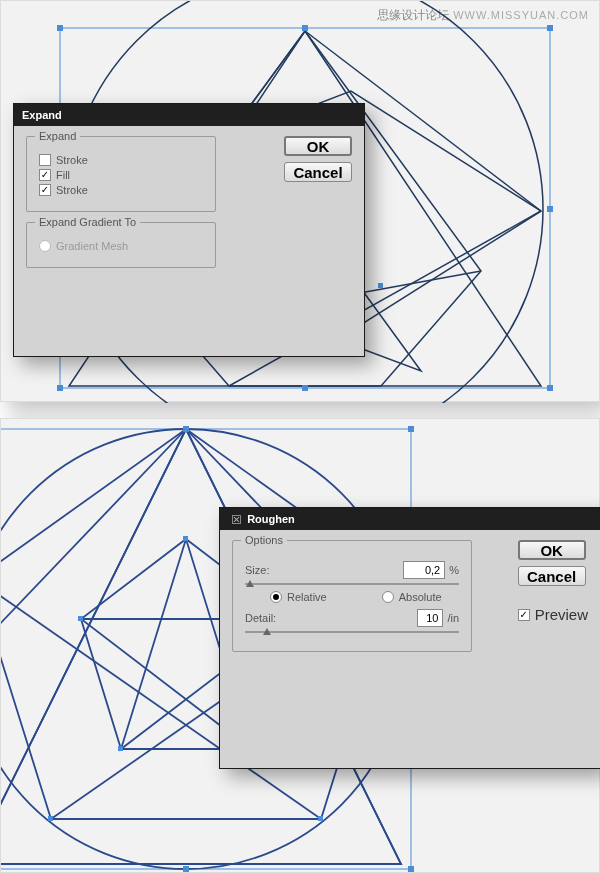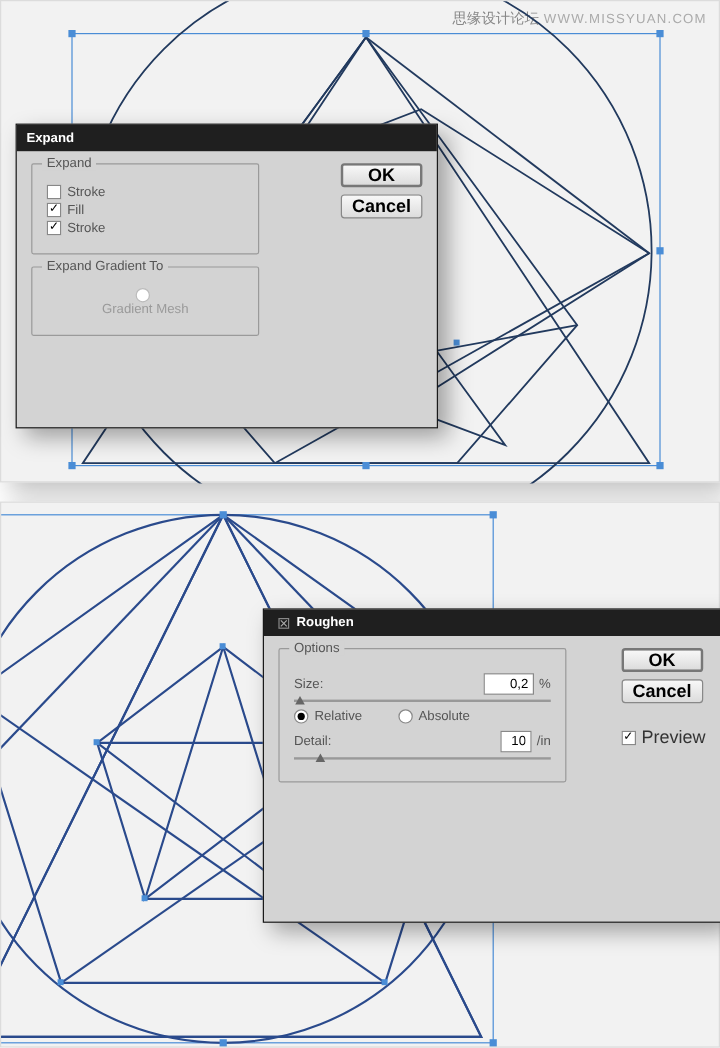--- a/index.html
+++ b/index.html
@@ -19,37 +19,37 @@
 .dialog.roughen { left: 218px; top: 88px; width: 382px; height: 262px; }
 .title-bar { background: #1f1f1f; color: #fff; font-size: 11px; font-weight: bold; padding: 5px 8px; display: flex; align-items: center; }
 .x-icon { margin-left: 4px; width: 9px; height: 9px; border: 1px solid #888; position: relative; display: inline-block; }
 .x-icon::before, .x-icon::after { content:""; position:absolute; left:0; right:0; top:50%; height:1px; background:#aaa; }
 .x-icon::before { transform: rotate(45deg); }
 .x-icon::after { transform: rotate(-45deg); }
 .dlg-body { padding: 10px 12px; position: relative; height: calc(100% - 24px); }
 .group-box { border: 1px solid #9a9a9a; border-radius: 2px; padding: 14px 12px 12px; position: relative; margin-bottom: 10px; }
 .group-box .legend { position: absolute; top: -7px; left: 8px; background: #d3d3d3; padding: 0 4px; font-size: 11px; color: #555; }
 .row { display: flex; align-items: center; font-size: 11px; color: #555; margin: 3px 0; }
-.row.disabled { color: #9a9a9a; flex-direction: column; }
+.row.disabled { color: #9a9a9a; }
 .chk, .rad { width: 12px; height: 12px; border: 1px solid #888; background: #fff; display: inline-flex; align-items: center; justify-content: center; margin-right: 5px; flex-shrink: 0; }
 .rad { border-radius: 50%; }
 .chk.checked::after { content: "✓"; font-size: 10px; line-height: 10px; color: #000; }
 .rad.checked::after { content: ""; width: 6px; height: 6px; background: #000; border-radius: 50%; display: block; }
 .rad.disabled { border-color: #bbb; }
 .text-in { height: 18px; font-size: 11px; padding: 0 4px; background: #fff; border: 1px solid #888; text-align: right; }
 .text-in.disabled { background: #e6e6e6; color: #aaa; border-color: #bbb; }
 .btn-col { position: absolute; top: 10px; right: 12px; display: flex; flex-direction: column; gap: 6px; }
 .btn { width: 68px; height: 20px; font-size: 15px; font-weight: bold; background: linear-gradient(#f8f8f8,#dcdcdc); border: 1px solid #888; border-radius: 3px; display: flex; align-items: center; justify-content: center; cursor: pointer; }
 .btn.thick { border: 2px solid #777; }
 .slider-row { margin: 6px 0; }
 .slider-row .label-line { display: flex; justify-content: space-between; align-items: center; font-size: 11px; color: #555; margin-bottom: 2px; }
 .slider-track { height: 2px; background: #999; position: relative; margin: 4px 0; }
 .slider-thumb { position: absolute; top: -3px; width: 0; height: 0; border-left: 4px solid transparent; border-right: 4px solid transparent; border-bottom: 7px solid #666; }
 .radio-row { display: flex; gap: 30px; margin: 6px 0 2px; font-size: 11px; color: #555; }
-.radio-row label { display: flex; align-items: center; }
+.radio-row label { display: flex; align-items: center; margin-left: 25px; }
 .left-col { width: 240px; }
 .preview-row { display: flex; align-items: center; font-size: 15px; color: #333; margin-top: 8px; }
 .unit { margin-left: 4px; font-size: 11px; color: #555; }
 </style>
 </head>
 <body>
 
 <div class="panel top">
   <div class="watermark">
     <span class="cn">思缘设计论坛</span>

